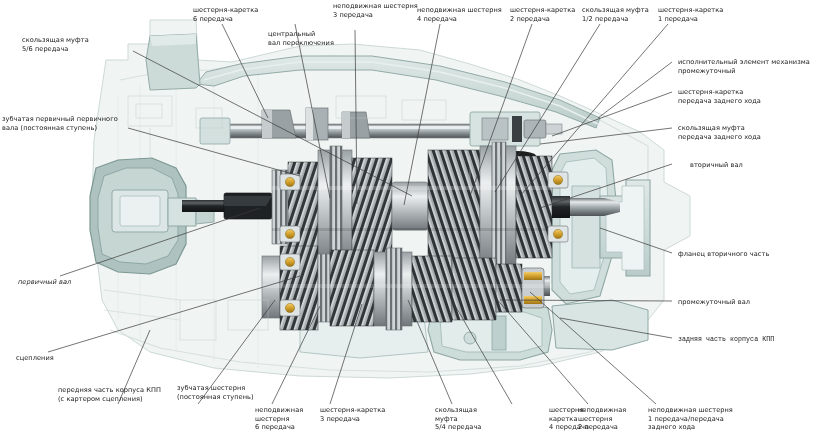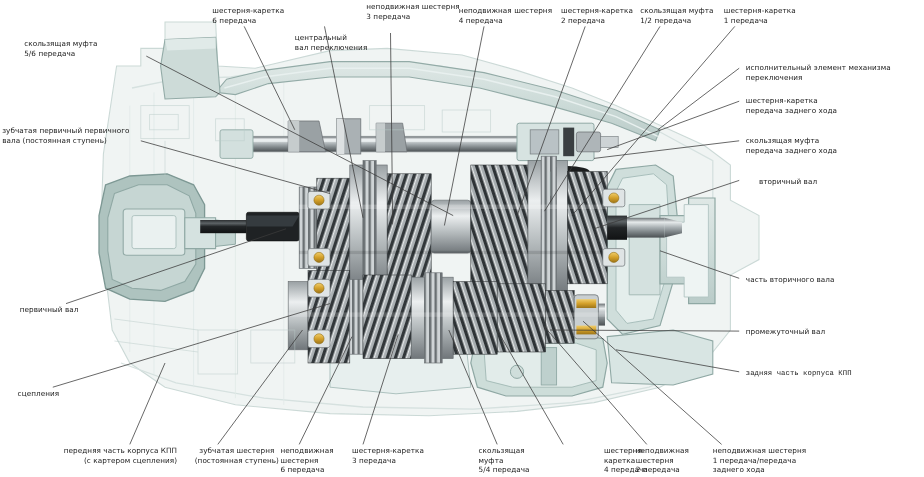--- a/index.html
+++ b/index.html
@@ -309,36 +309,36 @@
       <div class="lbl " style="left: 333px; top: 2px;">неподвижная шестерня
 3 передача</div>
       <div class="lbl " style="left: 417px; top: 6px;">неподвижная шестерня
 4 передача</div>
       <div class="lbl " style="left: 510px; top: 6px;">шестерня-каретка
 2 передача</div>
       <div class="lbl " style="left: 582px; top: 6px;">скользящая муфта
 1/2 передача</div>
       <div class="lbl " style="left: 658px; top: 6px;">шестерня-каретка
 1 передача</div>
-      <div class="lbl r" style="left: 678px; top: 58px;">исполнительный элемент механизма переключения</div>
+      <div class="lbl r" style="left: 678px; top: 58px;">исполнительный элемент механизма промежуточный</div>
       <div class="lbl r" style="left: 678px; top: 88px;">шестерня-каретка
 передача заднего хода</div>
       <div class="lbl r" style="left: 678px; top: 124px;">скользящая муфта
 передача заднего хода</div>
       <div class="lbl r" style="left: 678px; top: 161px; margin-left: 12px;">вторичный вал</div>
-      <div class="lbl r" style="left: 678px; top: 250px;">часть вторичного вала</div>
+      <div class="lbl r" style="left: 678px; top: 250px;">фланец вторичного часть</div>
       <div class="lbl r" style="left: 678px; top: 298px; text-align: right;">промежуточный вал</div>
       <div class="lbl r" style="left: 678px; top: 336px; font-family: Liberation Mono, monospace;">задняя часть корпуса КПП</div>
       <div class="lbl " style="left: 2px; top: 115px;">зубчатая первичный первичного
 вала (постоянная ступень)</div>
-      <div class="lbl " style="left: 18px; top: 278px;">первичный вал</div>
+      <div class="lbl " style="left: 18px; top: 278px; font-style: italic;">первичный вал</div>
       <div class="lbl " style="left: 16px; top: 354px;">сцепления</div>
-      <div class="lbl " style="left: 58px; top: 406px; text-align: right;">передняя часть корпуса КПП
+      <div class="lbl " style="left: 58px; top: 386px;">передняя часть корпуса КПП
 (с картером сцепления)</div>
-      <div class="lbl " style="left: 177px; top: 406px; text-align: center;">зубчатая шестерня
+      <div class="lbl " style="left: 177px; top: 384px;">зубчатая шестерня
 (постоянная ступень)</div>
       <div class="lbl " style="left: 255px; top: 406px;">неподвижная
 шестерня
 6 передача</div>
       <div class="lbl " style="left: 320px; top: 406px;">шестерня-каретка
 3 передача</div>
       <div class="lbl " style="left: 435px; top: 406px;">скользящая
 муфта
 5/4 передача</div>
       <div class="lbl " style="left: 505px; top: 406px; margin-left: 44px;">шестерня-

